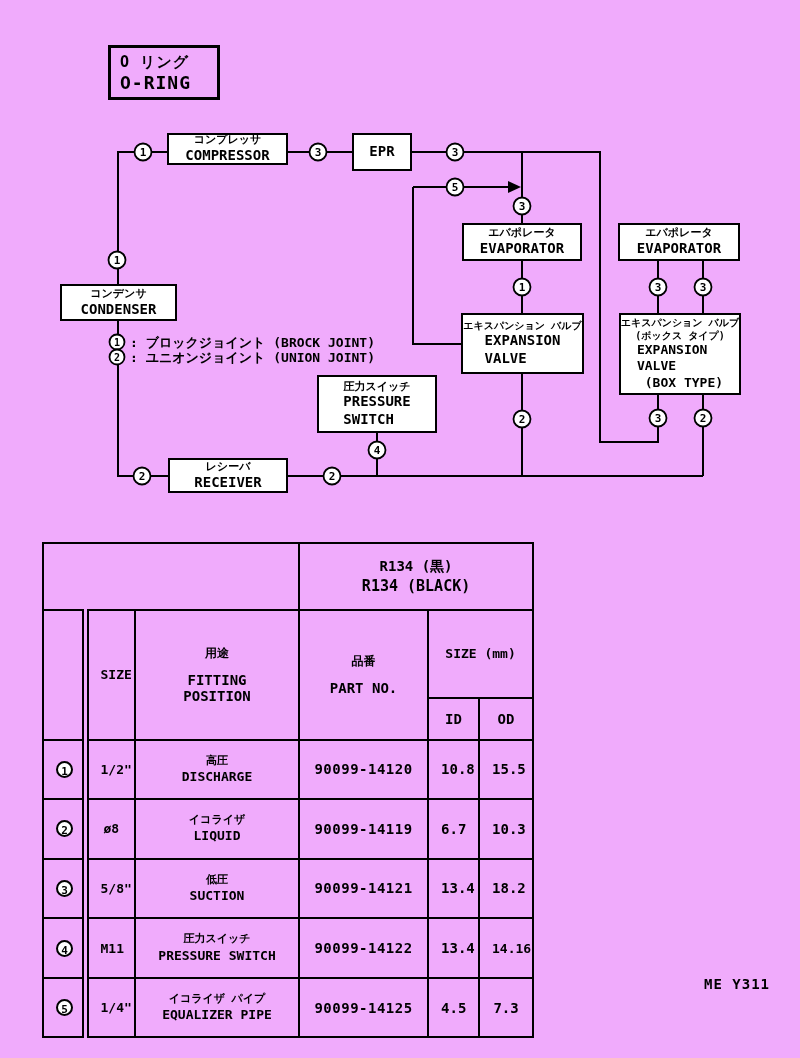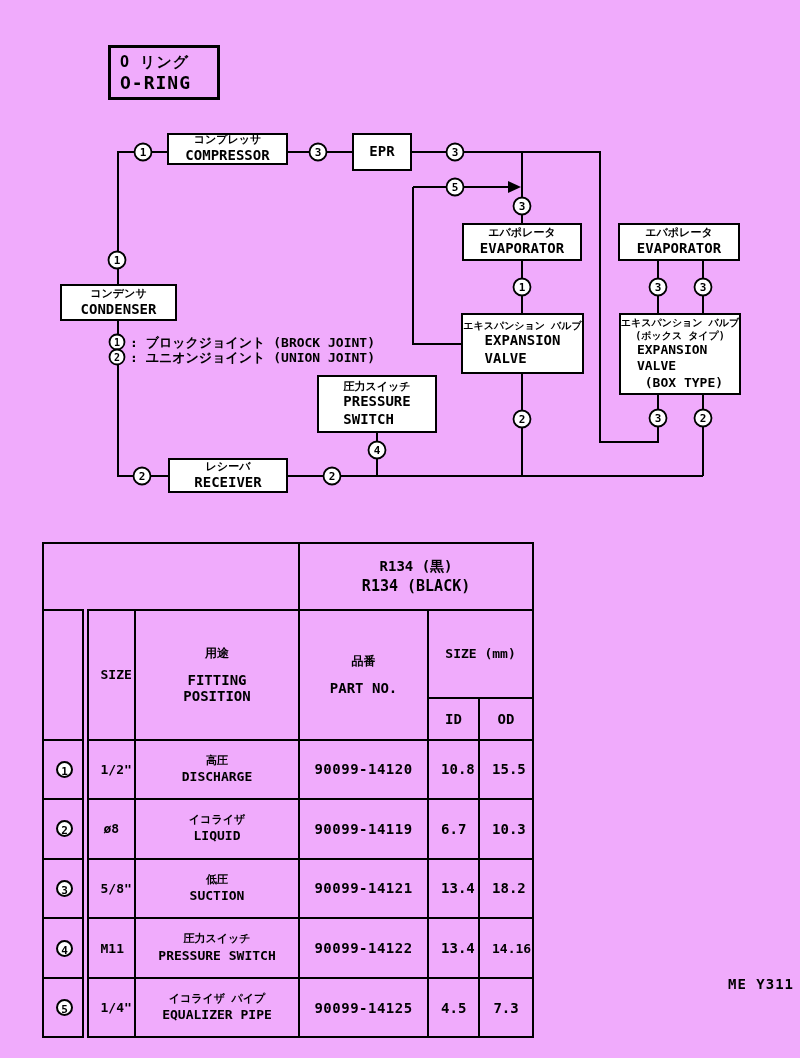--- a/index.html
+++ b/index.html
@@ -30,21 +30,21 @@
   .gap8{height:10px;display:block;}
   .cell-jp{font-size:11px;display:block;white-space:pre;line-height:1.4;}
   .cell-en{font-size:13px;display:block;white-space:pre;line-height:1.4;}
   .num-cell{font-size:14px;}
   .part-cell{font-size:14px;letter-spacing:0.5px;}
   .size-cell{font-size:13px;}
   .circ{display:inline-block;width:17px;height:17px;border:2px solid #000;border-radius:50%;
         font-size:11px;line-height:17px;text-align:center;box-sizing:border-box;background:#fff;}
   .r134-1{font-size:14px;display:block;line-height:1.5;}
   .r134-2{font-size:15px;display:block;line-height:1.3;}
-  .footer-code{position:absolute;left:728px;top:976px;font-size:14px;font-weight:bold;letter-spacing:1px;}
+  .footer-code{position:absolute;left:704px;top:976px;font-size:14px;font-weight:bold;letter-spacing:1px;}
 </style>
 </head>
 <body>
 
 <div id="page">
 
   <div class="title-box">
     <span class="t-jp">O リング</span>
     <span class="t-en">O-RING</span>
   </div>

